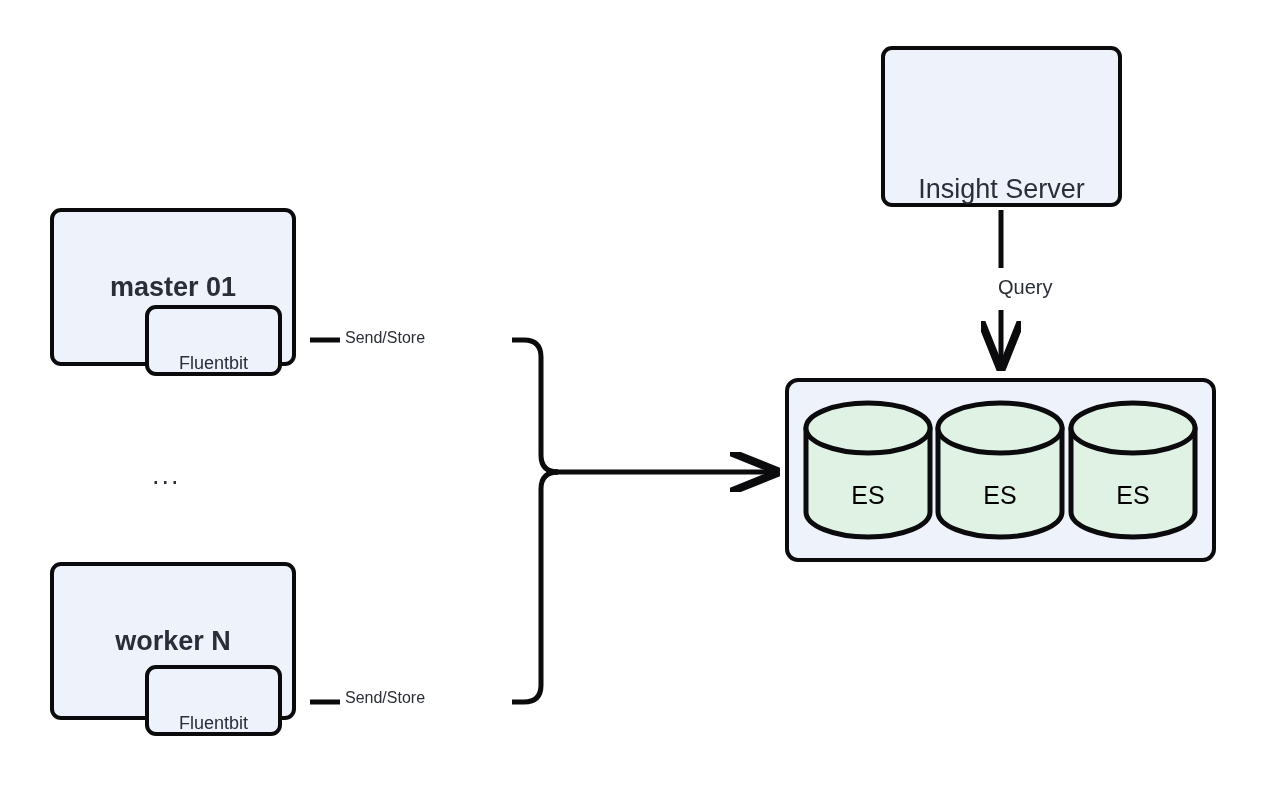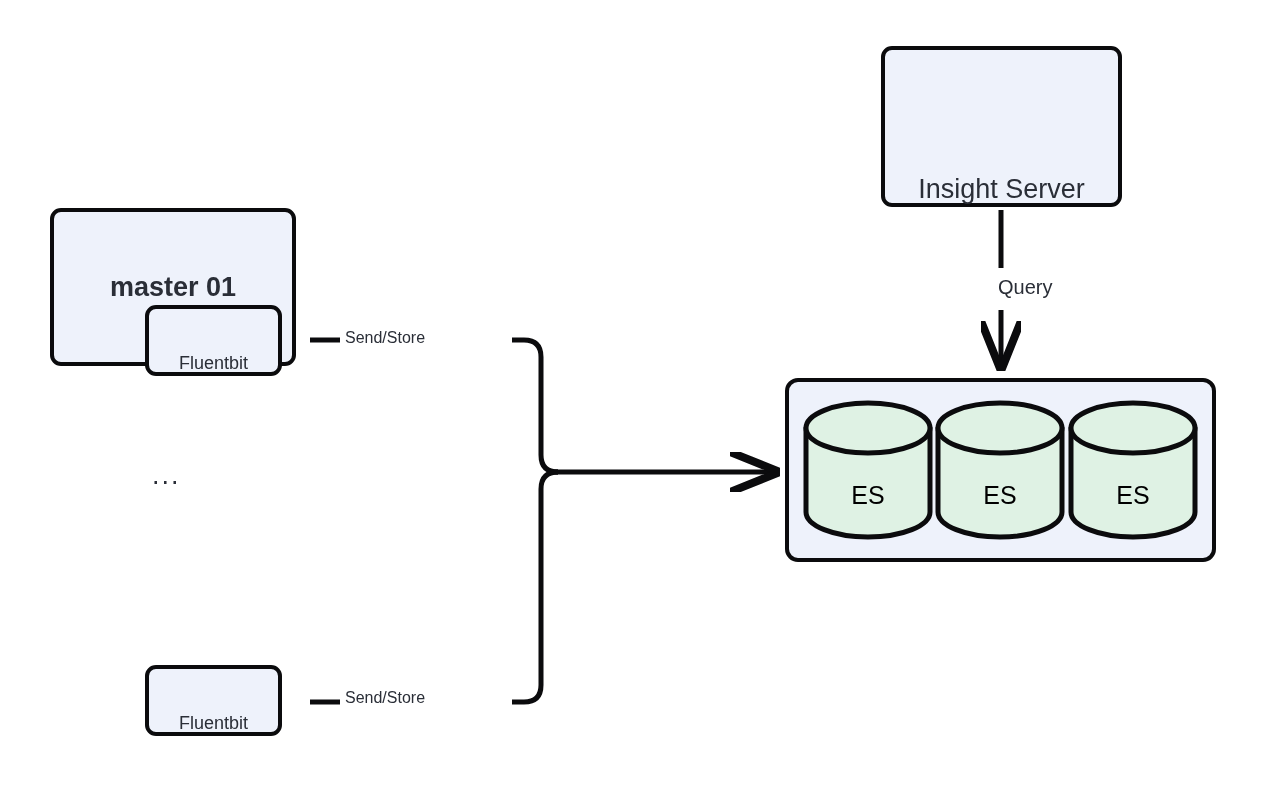--- a/index.html
+++ b/index.html
@@ -159,20 +159,23 @@
 
   <div class="node host" id="host-master">
     <span class="node-label">master 01</span>
   </div>
   <div class="node agent" id="agent-master">
     <span class="node-label">Fluentbit</span>
   </div>
 
   <div id="ellipsis-hosts">...</div>
 
+  <div class="node host" id="host-worker">
+    <span class="node-label">worker N</span>
+  </div>
   <div class="node agent" id="agent-worker">
     <span class="node-label">Fluentbit</span>
   </div>
 
   <div class="edge-label" id="label-send-store-master">Send/Store</div>
   <div class="edge-label" id="label-send-store-worker">Send/Store</div>
   <div class="edge-label" id="label-query">Query</div>
 
   <div class="node" id="es-cluster"></div>
 

